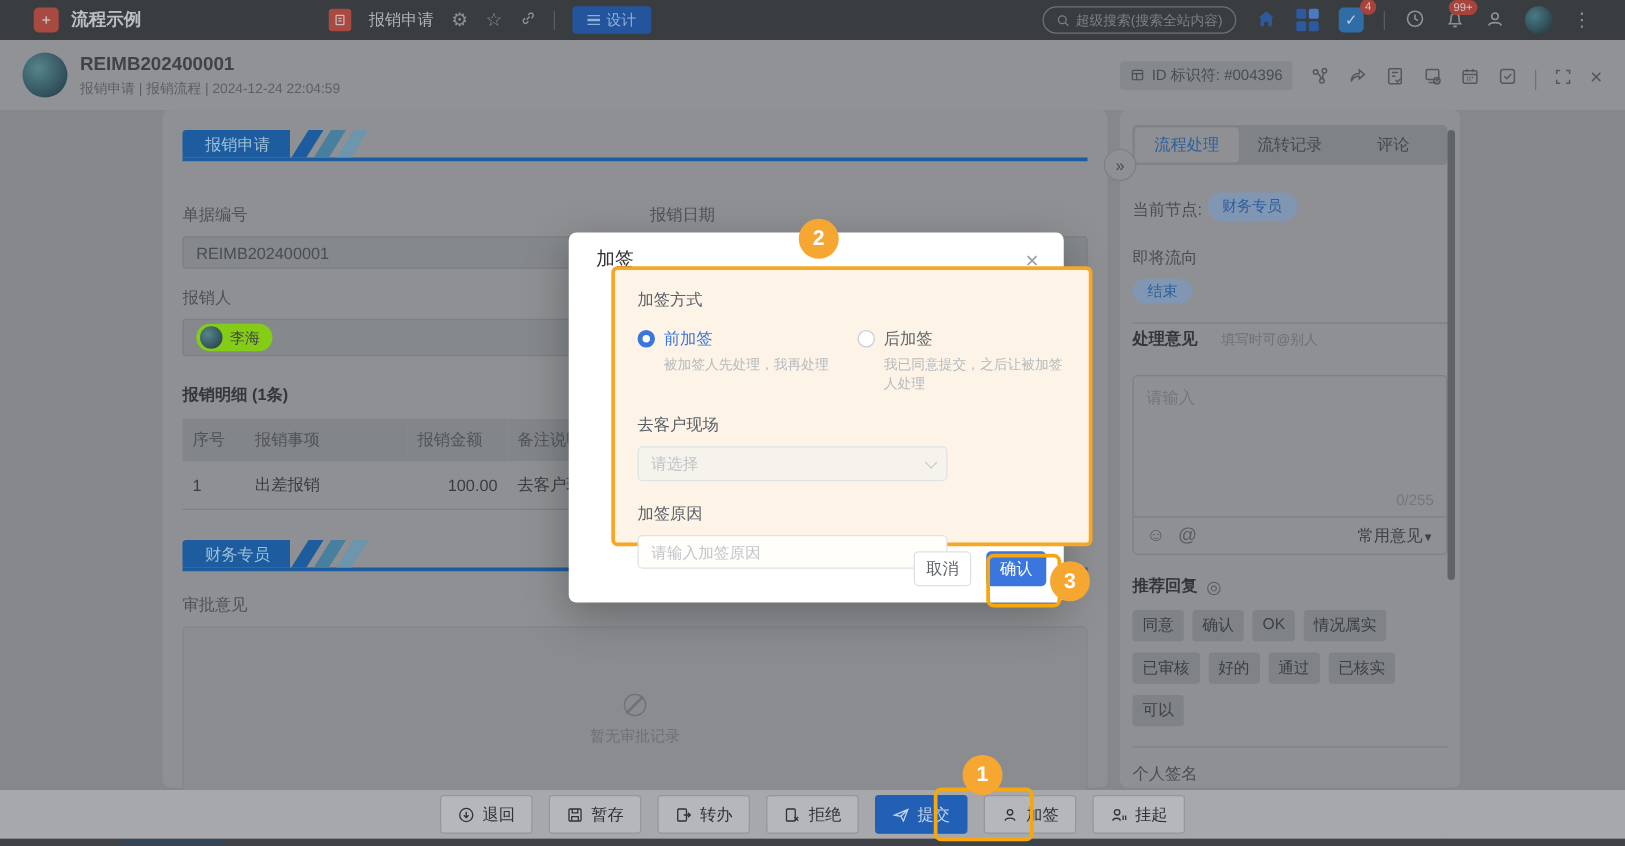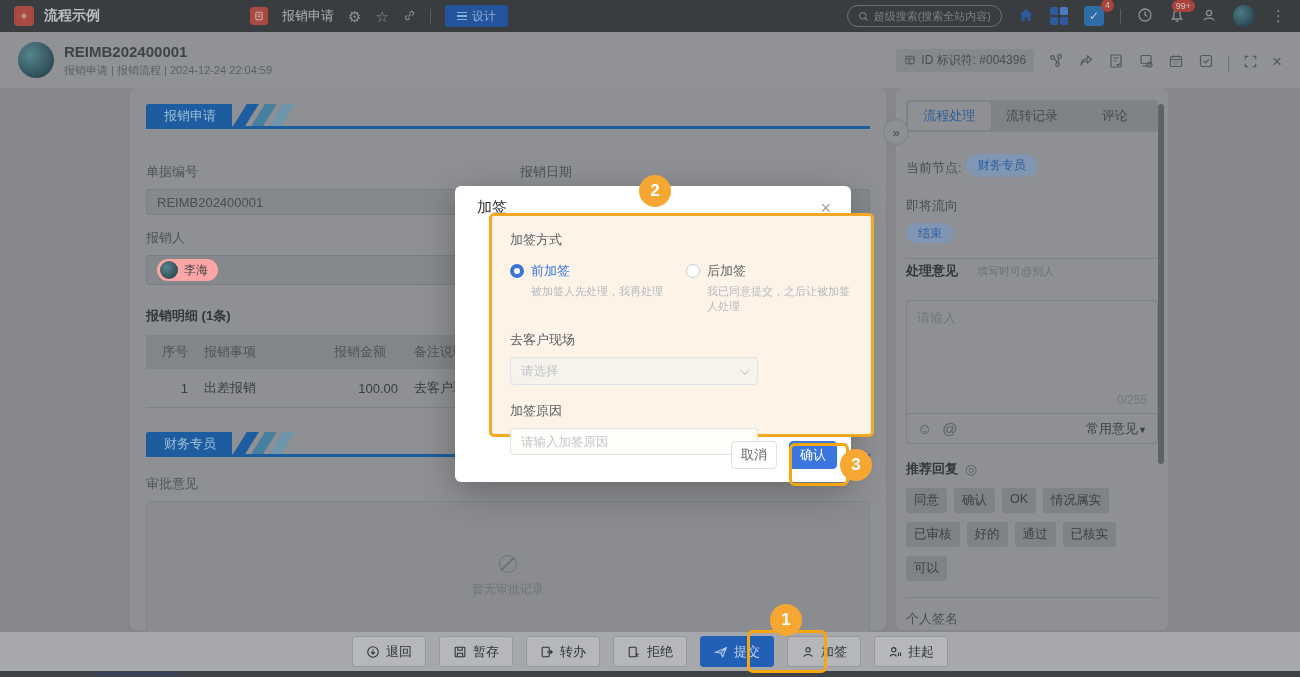--- a/index.html
+++ b/index.html
@@ -2,21 +2,21 @@
 <html><head>
 <meta charset="utf-8">
 <style>
   * { margin:0; padding:0; box-sizing:border-box; }
   body { background:#222; }
   .screen { position:relative; width:1300px; height:677px; overflow:hidden;
     font-family:"Liberation Sans","DejaVu Sans",sans-serif; font-size:13px; background:#85878B; }
 
   
   .topbar { position:absolute; left:0; top:0; width:100%; height:32px; background:#3A3D40;
-    display:flex; align-items:center; padding:0 14px; color:#B9BCBF; }
+    display:flex; align-items:center; padding:0 27px; color:#B9BCBF; }
   .app-ic { width:20px; height:20px; border-radius:4px; background:#A84A42; display:flex;
     align-items:center; justify-content:center; margin-right:10px; flex:0 0 auto; }
   .app-ic svg { stroke:#C9BDBB; }
   .app-title { font-weight:bold; font-size:14px; color:#BDC0C3; }
   .tb-group { display:flex; align-items:center; gap:14px; margin-left:150px; }
   .tb-doc-ic { width:18px; height:18px; border-radius:3px; background:#A84A42; display:flex;
     align-items:center; justify-content:center; }
   .tb-doc-title { color:#AEB1B4; font-size:13px; }
   .tb-ic { color:#8E9194; font-size:15px; line-height:1; cursor:pointer; }
   .tb-div { width:1px; height:15px; background:#5A5D60; }
@@ -67,34 +67,34 @@
   .banner .s1 { left:94px; background:#1D5C9E; }
   .banner .s2 { left:112px; background:#47809F; }
   .banner .s3 { left:130px; background:#6D96AC; }
 
   .fgrid { display:flex; gap:22px; margin-top:34px; }
   .fcol-l { width:352px; } .fcol-r { flex:1; }
   .flabel { color:#4E5256; font-size:13px; }
   .finput { margin-top:8px; height:26px; background:#85888C; border:1px solid #7B7E82;
     border-radius:3px; display:flex; align-items:center; padding:0 10px; color:#4A4D52; gap:6px; }
   .cal-ic { width:11px; height:11px; border:1.2px solid #63666B; border-top-width:3px; border-radius:2px; }
-  .person-pill { display:flex; align-items:center; gap:6px; background:#fca5a5; border-radius:13px;
+  .person-pill { display:flex; align-items:center; gap:6px; background:#84cc16; border-radius:13px;
     padding:2px 10px 2px 3px; font-size:12px; color:#44474C; }
   .avatar-xs { width:18px; height:18px; border-radius:50%;
     background:radial-gradient(circle at 35% 35%, #56848C, #203844); }
 
   .detail-head { display:flex; align-items:center; margin-top:22px; }
   .detail-title { font-weight:bold; color:#33363B; font-size:13px; }
   .chev { width:8px; height:8px; border-right:1.5px solid #44474C; border-bottom:1.5px solid #44474C;
     transform:rotate(45deg); margin-left:auto; margin-right:14px; cursor:pointer; }
   table.dtable { width:100%; margin-top:10px; border-collapse:collapse; font-size:13px; }
   .dtable th { background:#828589; color:#515458; font-weight:normal; text-align:left;
     padding:8px 8px; }
   .dtable td { color:#3A3D40; padding:10px 8px; border-bottom:1px solid #7E8185; }
-  .dtable .c0 { width:50px; text-align:right; }
+  .dtable .c0 { width:50px; text-align:left; }
   .dtable .c1 { width:130px; } .dtable .c2 { width:80px; }
   .dtable td.c2 { text-align:right; }
   .dtable .c3 { white-space:nowrap; overflow:hidden; }
 
   .appr-box { margin-top:8px; height:150px; background:#8A8C90; border:1px solid #828589;
     border-radius:4px; display:flex; flex-direction:column; align-items:center; justify-content:center; gap:8px; }
   .empty-ic { position:relative; width:18px; height:18px; border:1.6px solid #6E7175; border-radius:50%; }
   .empty-ic::after { content:""; position:absolute; left:-2px; top:7px; width:19px; height:1.6px;
     background:#6E7175; transform:rotate(-45deg); }
   .empty-txt { color:#6E7175; font-size:12px; }

